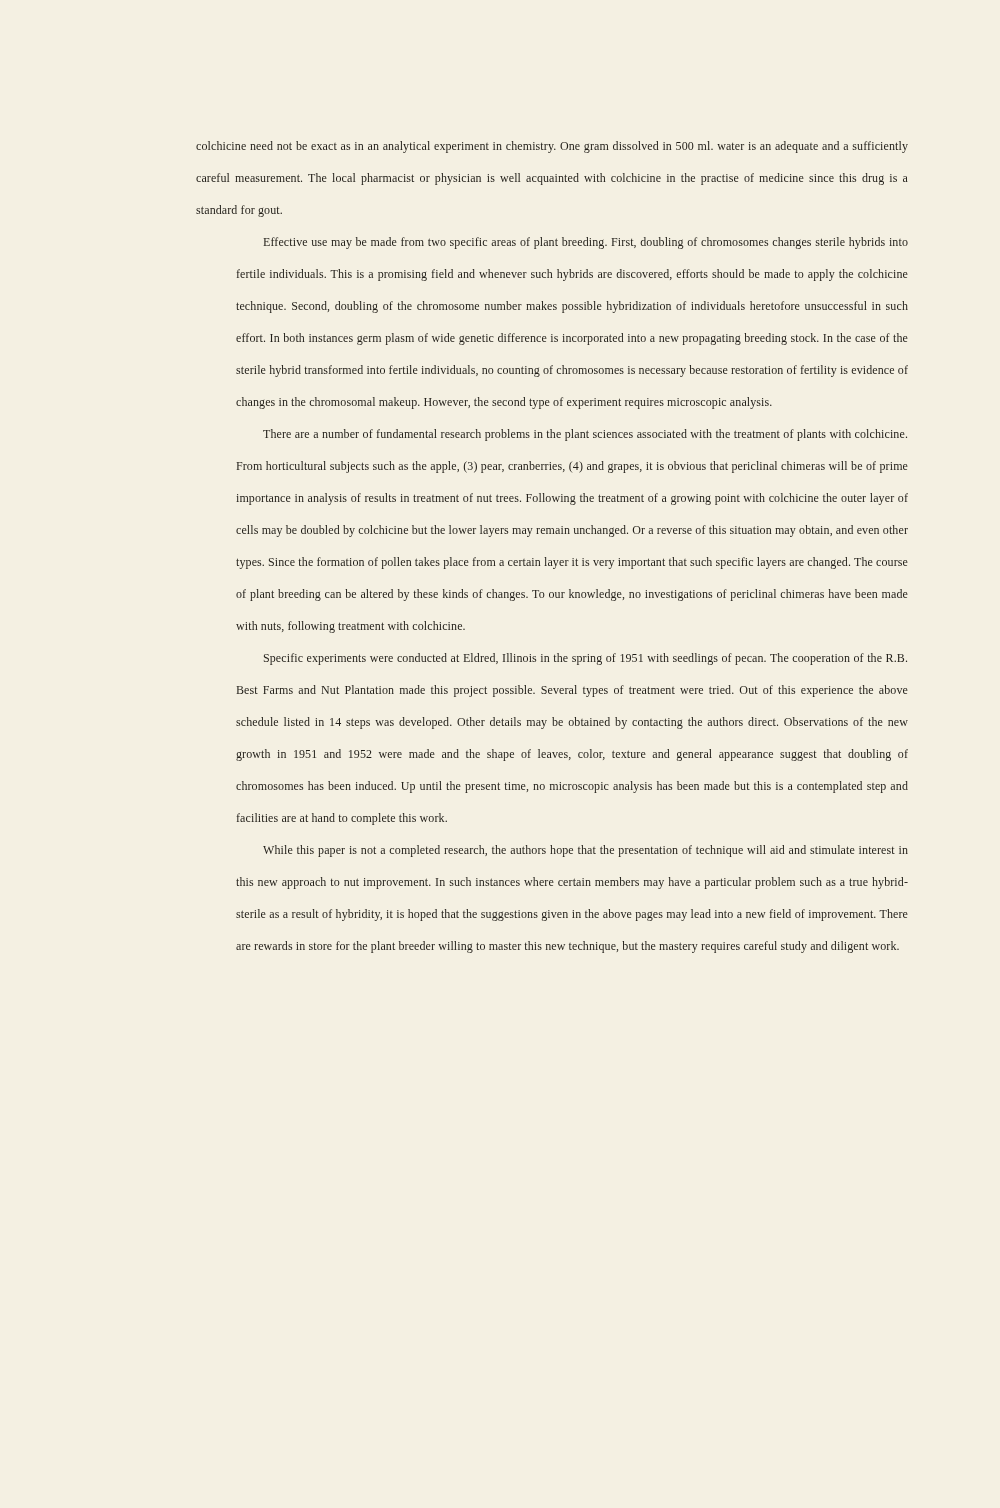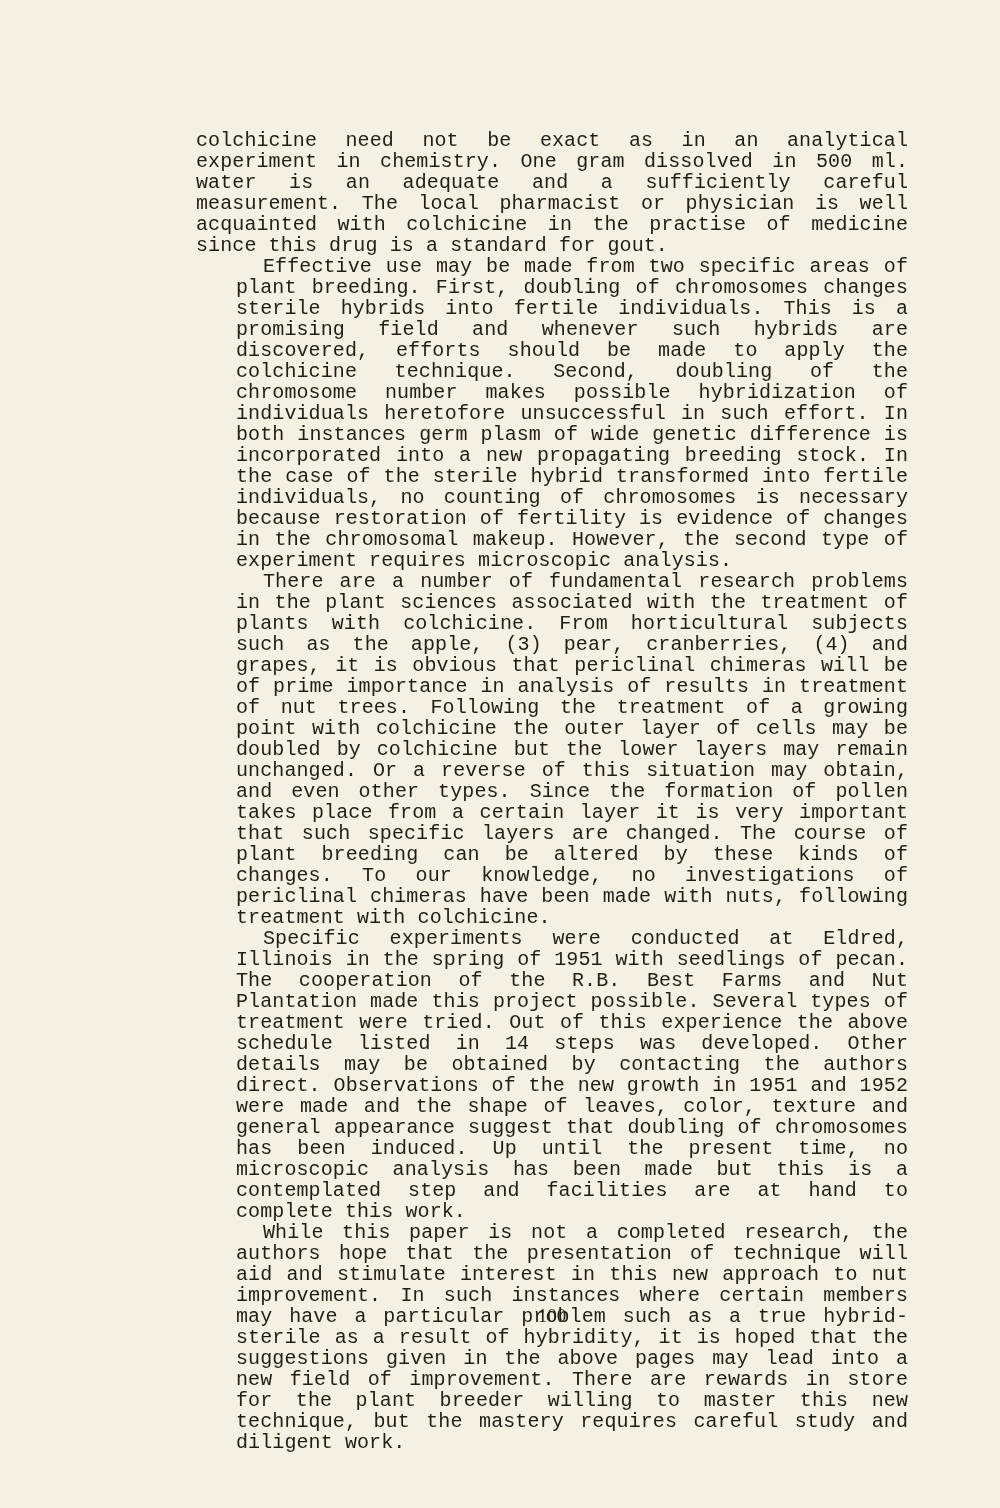--- a/index.html
+++ b/index.html
@@ -15,25 +15,24 @@
     background: #f4f0e2;
     overflow: hidden;
     font-family: "Liberation Serif", "DejaVu Serif", serif;
     color: #211e18;
   }
   .text-block {
     position: absolute;
     left: 196px;
     top: 130px;
     width: 712px;
-    font-size: 20px;
-    line-height: 21px;
+    font-size: 12px;
+    line-height: 32px;
     text-align: justify;
     letter-spacing: 0.1px;
-    font-family: Liberation Mono, monospace;
   }
   .text-block p {
     margin: 0;
     padding: 0;
   }
   .text-block p.indent {
     text-indent: 27px;
     margin-left: 40px;
   }
   .page-number {
@@ -49,14 +48,13 @@
 <body>
 
 <div class="page">
   <div class="text-block">
     <p>colchicine need not be exact as in an analytical experiment in chemistry. One gram dissolved in 500 ml. water is an adequate and a sufficiently careful measurement. The local pharmacist or physician is well acquainted with colchicine in the practise of medicine since this drug is a standard for gout.</p>
     <p class="indent">Effective use may be made from two specific areas of plant breeding. First, doubling of chromosomes changes sterile hybrids into fertile individuals. This is a promising field and whenever such hybrids are discovered, efforts should be made to apply the colchicine technique. Second, doubling of the chromosome number makes possible hybridization of individuals heretofore unsuccessful in such effort. In both instances germ plasm of wide genetic difference is incorporated into a new propagating breeding stock. In the case of the sterile hybrid transformed into fertile individuals, no counting of chromosomes is necessary because restoration of fertility is evidence of changes in the chromosomal makeup. However, the second type of experiment requires microscopic analysis.</p>
     <p class="indent">There are a number of fundamental research problems in the plant sciences associated with the treatment of plants with colchicine. From horticultural subjects such as the apple, (3) pear, cranberries, (4) and grapes, it is obvious that periclinal chimeras will be of prime importance in analysis of results in treatment of nut trees. Following the treatment of a growing point with colchicine the outer layer of cells may be doubled by colchicine but the lower layers may remain unchanged. Or a reverse of this situation may obtain, and even other types. Since the formation of pollen takes place from a certain layer it is very important that such specific layers are changed. The course of plant breeding can be altered by these kinds of changes. To our knowledge, no investigations of periclinal chimeras have been made with nuts, following treatment with colchicine.</p>
     <p class="indent">Specific experiments were conducted at Eldred, Illinois in the spring of 1951 with seedlings of pecan. The cooperation of the R.B. Best Farms and Nut Plantation made this project possible. Several types of treatment were tried. Out of this experience the above schedule listed in 14 steps was developed. Other details may be obtained by contacting the authors direct. Observations of the new growth in 1951 and 1952 were made and the shape of leaves, color, texture and general appearance suggest that doubling of chromosomes has been induced. Up until the present time, no microscopic analysis has been made but this is a contemplated step and facilities are at hand to complete this work.</p>
     <p class="indent">While this paper is not a completed research, the authors hope that the presentation of technique will aid and stimulate interest in this new approach to nut improvement. In such instances where certain members may have a particular problem such as a true hybrid-sterile as a result of hybridity, it is hoped that the suggestions given in the above pages may lead into a new field of improvement. There are rewards in store for the plant breeder willing to master this new technique, but the mastery requires careful study and diligent work.</p>
   </div>
-  <div class="page-number">100</div>
 </div>
 
 </body></html>

